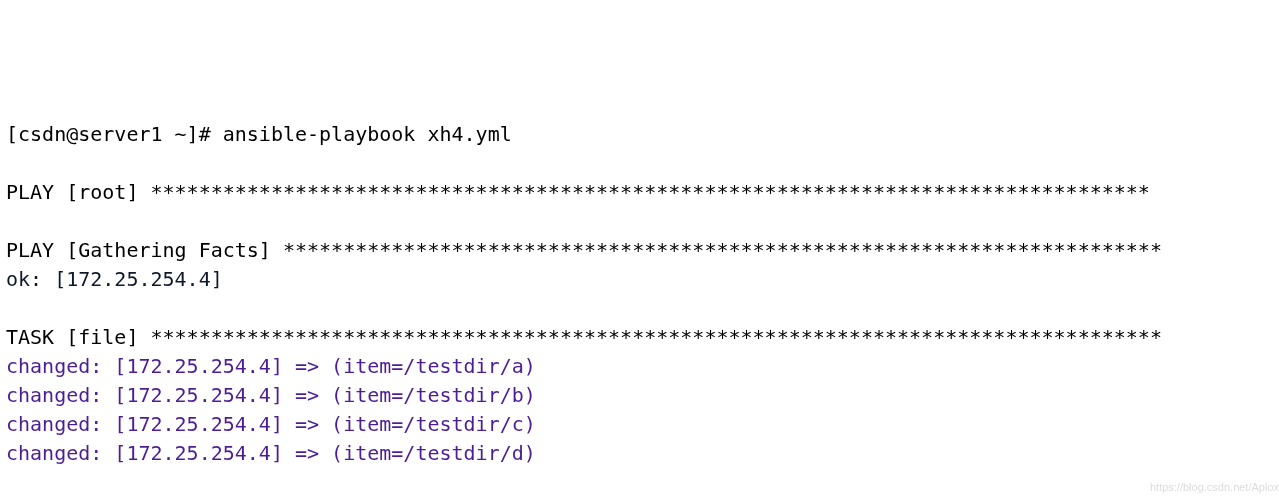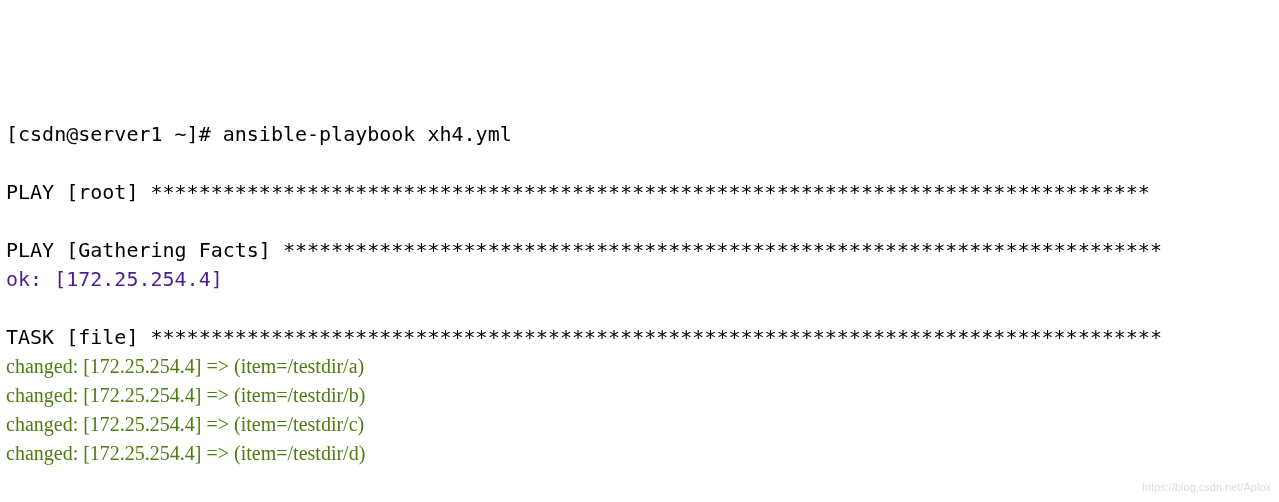--- a/index.html
+++ b/index.html
@@ -14,29 +14,28 @@
       line-height: 1.45;
       color: #000000;
       padding: 4px 6px;
       white-space: pre;
       overflow: hidden;
       width: 1279px;
       height: 502px;
       position: relative;
     }
     .green {
-      color: #4c1d95;
+      color: #0f172a;
     }
     .yellow {
-      color: #4d7c0f;
-      font-family: Liberation Serif, serif;
+      color: #4c1d95;
     }
     .watermark {
       position: absolute;
-      right: 8px;
+      right: 0;
       bottom: 6px;
       font-size: 11px;
       color: #dcdcdc;
       font-family: Arial, sans-serif;
       letter-spacing: 0;
     }
   </style>
 </head>
 <body>
 

